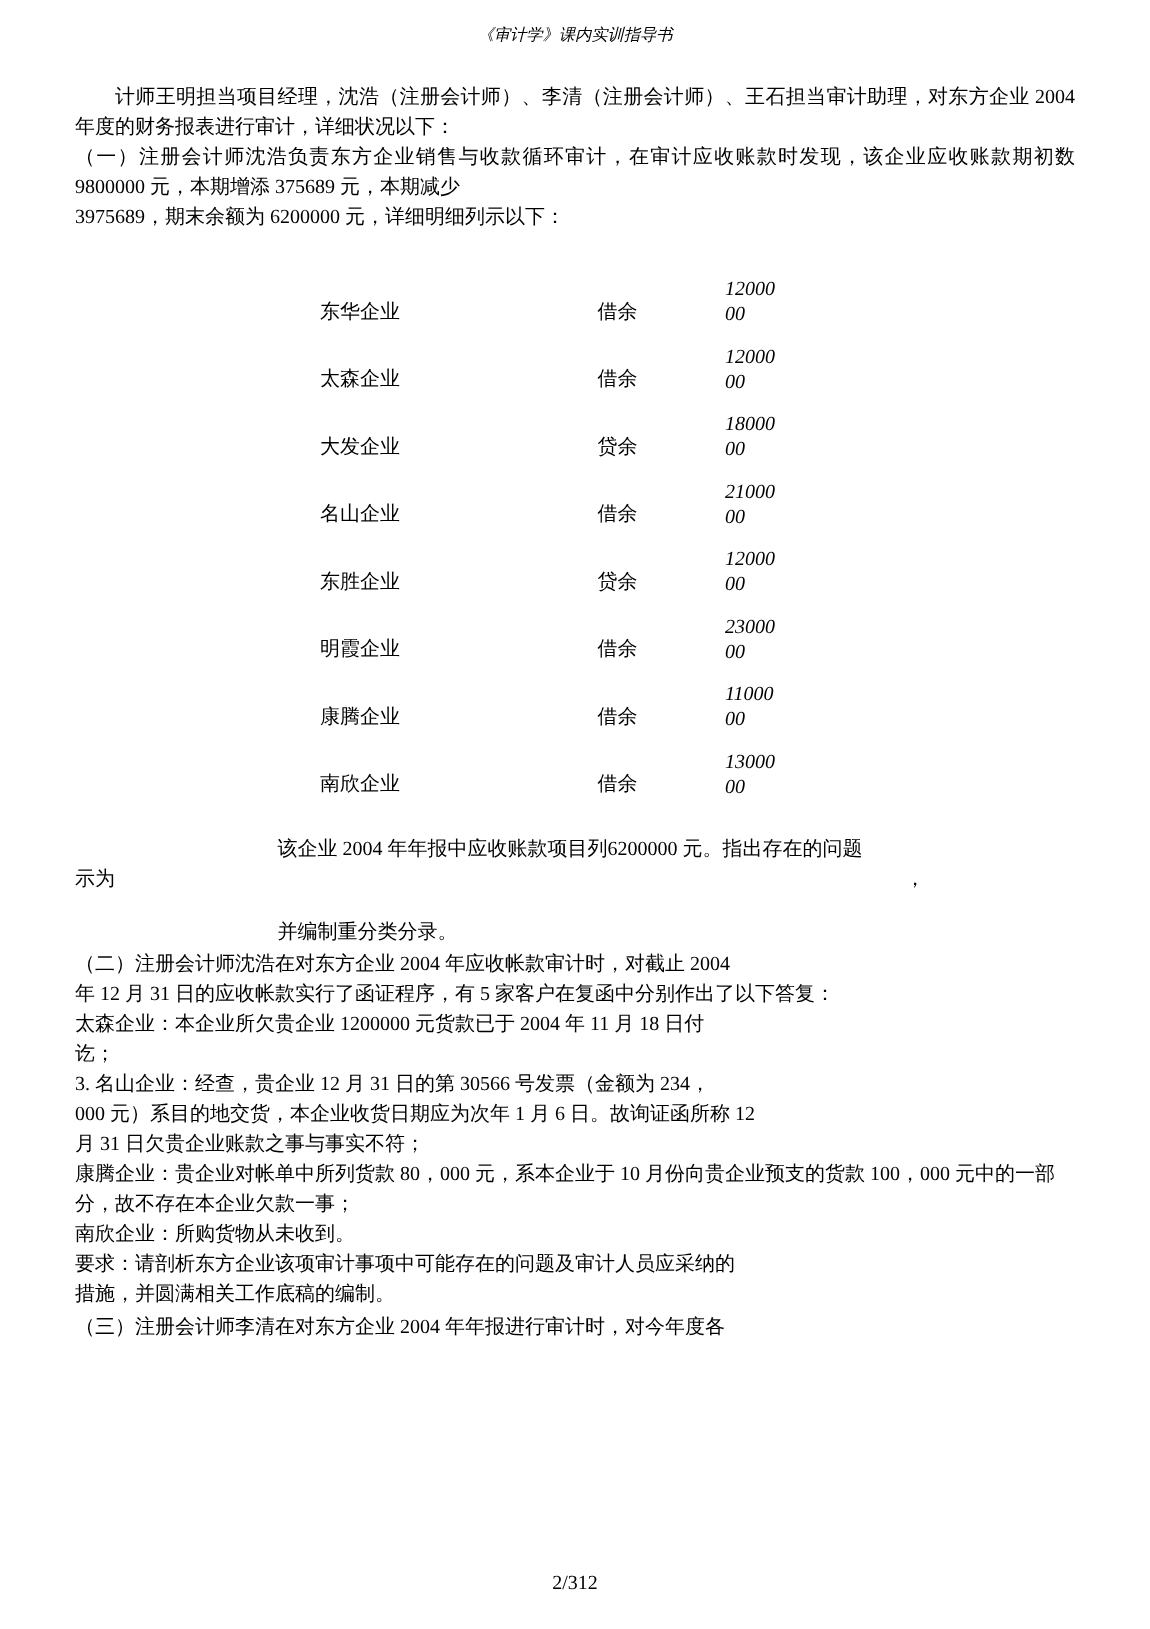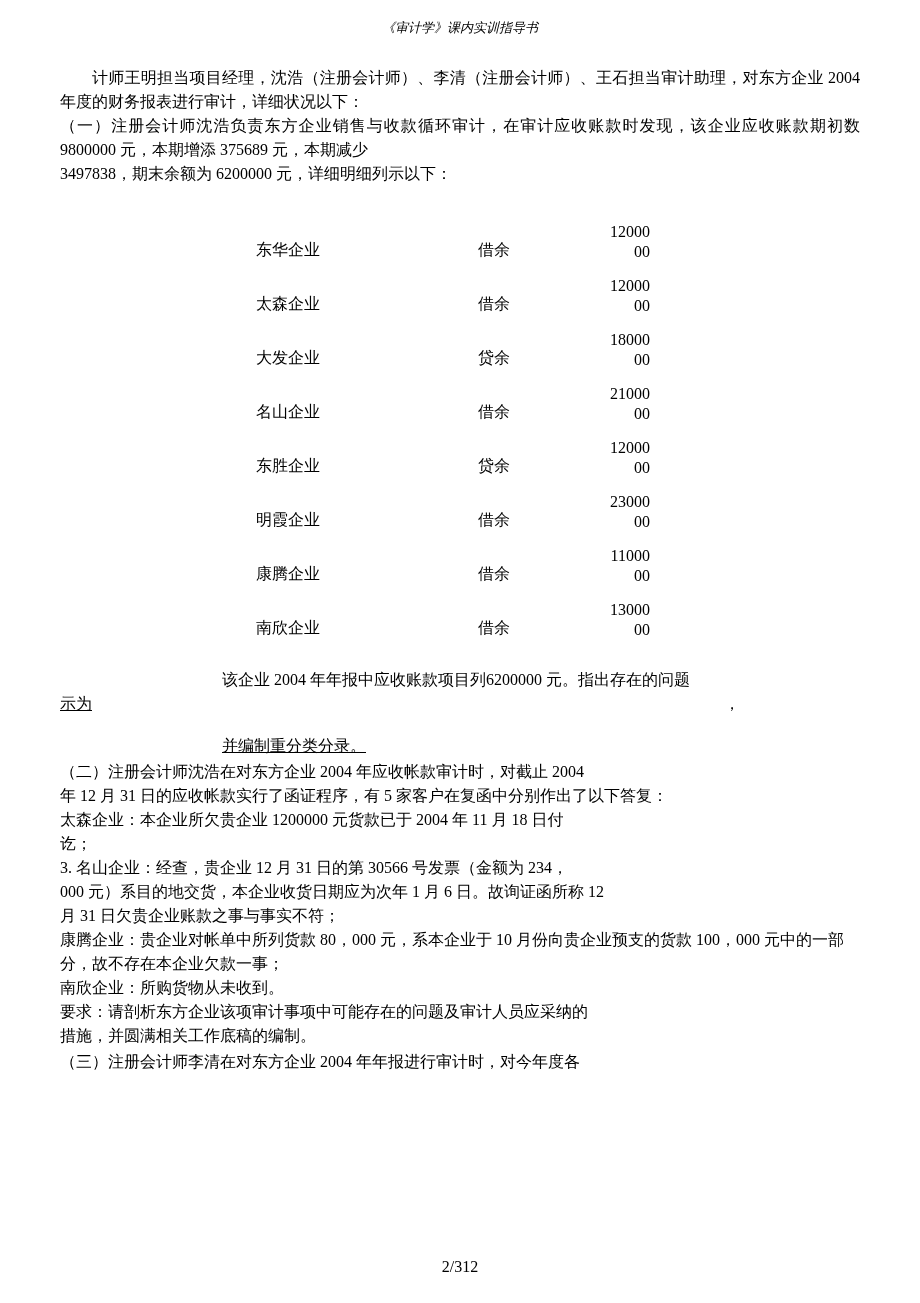--- a/index.html
+++ b/index.html
@@ -45,27 +45,27 @@
     text-align: left;
     padding-top: 30px;
   }
   table.data td.type {
     width: 90px;
     text-align: left;
     padding-top: 30px;
   }
   table.data td.amt {
     width: 70px;
-    text-align: right;
+    text-align: left;
     line-height: 1.25;
     padding-top: 14px;
+    font-style: italic;
   }
   .summary-row {
     margin-top: 28px;
-    text-decoration: underline;
   }
   .summary-row .line1 {
     overflow: hidden;
   }
   .summary-row .left {
     float: left;
     text-indent: 2em;
     padding-left: 130px;
   }
   .summary-row .right {
@@ -98,21 +98,21 @@
 
 <div class="page">
 
   <div class="header">
     <span>《审计学》课内实训指导书</span>
   </div>
 
   <div class="intro">
     <div class="indent">计师王明担当项目经理，沈浩（注册会计师）、李清（注册会计师）、王石担当审计助理，对东方企业 2004 年度的财务报表进行审计，详细状况以下：</div>
     <div>（一）注册会计师沈浩负责东方企业销售与收款循环审计，在审计应收账款时发现，该企业应收账款期初数 9800000 元，本期增添 375689 元，本期减少</div>
-    <div>3497838，期末余额为 6200000 元，详细明细列示以下：</div>
+    <div>3975689，期末余额为 6200000 元，详细明细列示以下：</div>
   </div>
 
   <div class="table-wrap">
     <table class="data">
       <tbody id="tbl-body">
           <tr>
             <td class="name">东华企业</td>
             <td class="type">借余</td>
             <td class="amt">
               <div>12000</div>

